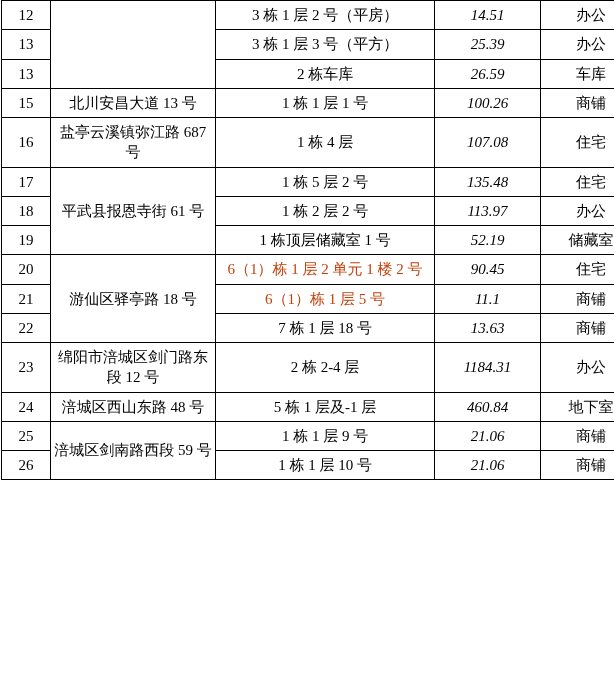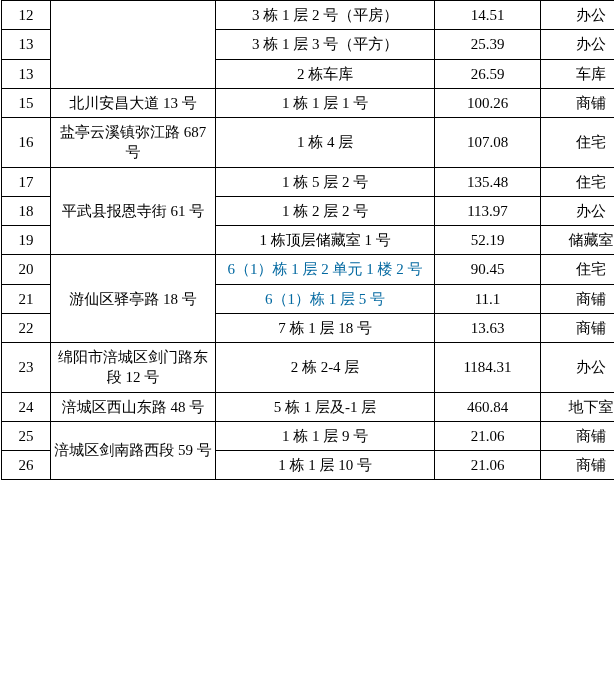--- a/index.html
+++ b/index.html
@@ -31,23 +31,23 @@
     text-align: center;
     vertical-align: middle;
     font-size: 15px;
     line-height: 1.35;
     padding: 4px 3px;
     word-break: break-word;
   }
   td.col-idx { width: 42px; }
   td.col-addr { width: 158px; border-radius: 9px; }
   td.col-desc { width: 212px; }
-  td.col-area { width: 99px; }
+  td.col-area { width: 99px; font-style: italic; }
   td.col-use  { width: 94px; }
-  td.faded { color: #0369a1; }
+  td.faded { color: #c2410c; }
   .num { font-family: "Liberation Serif", "DejaVu Serif", serif; }
 </style>
 </head>
 <body>
 
 <div class="sheet">
   <table class="data-table">
     <tbody>
         <tr>
           <td class="col-idx num">12</td>

